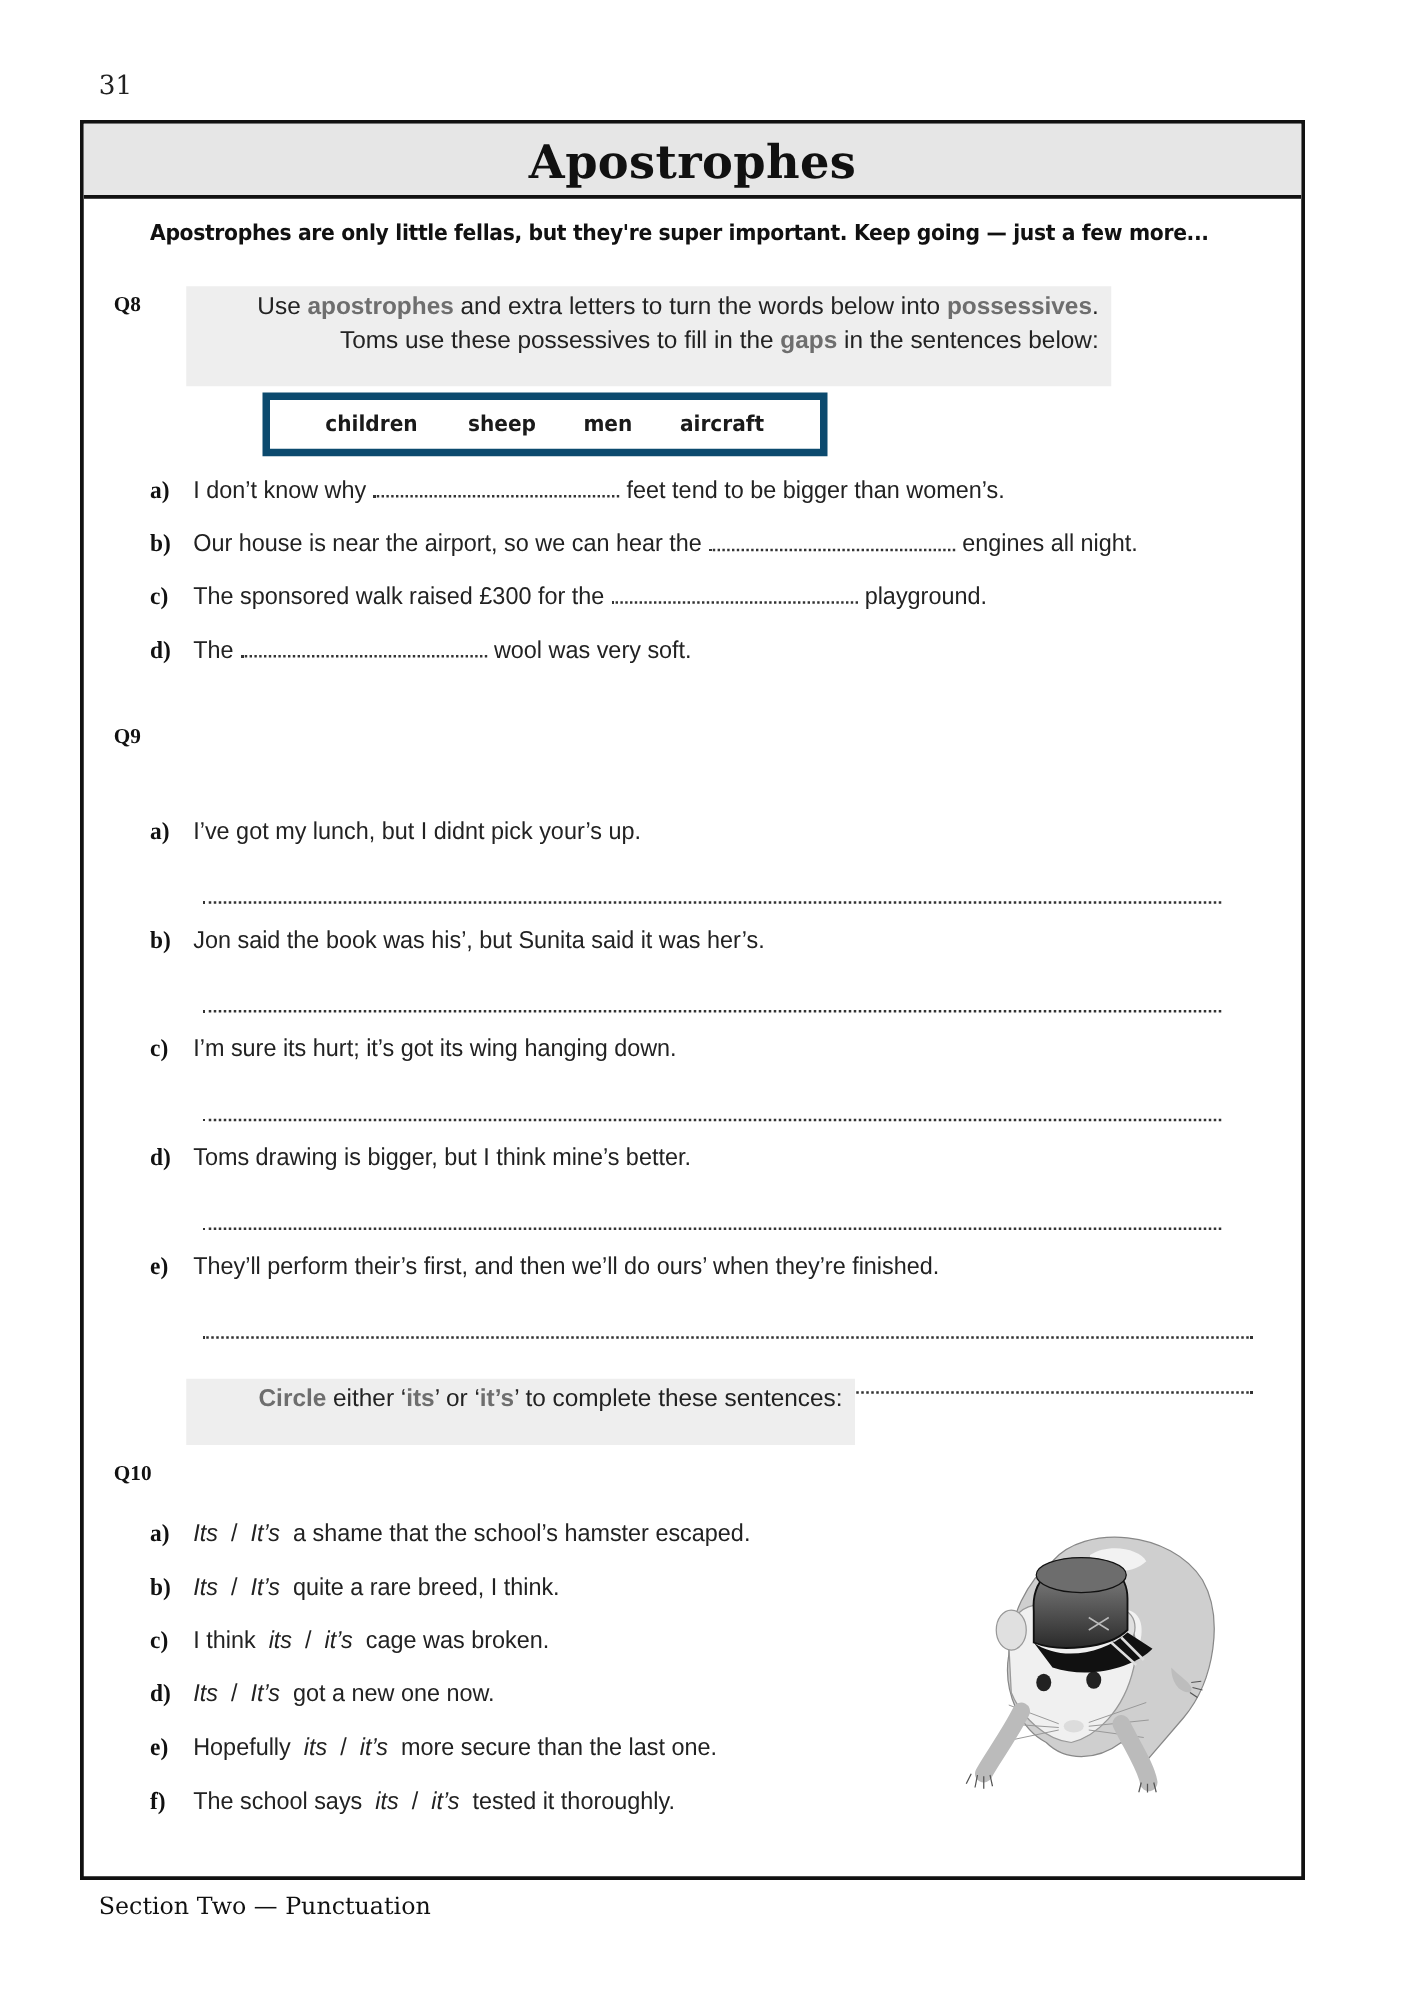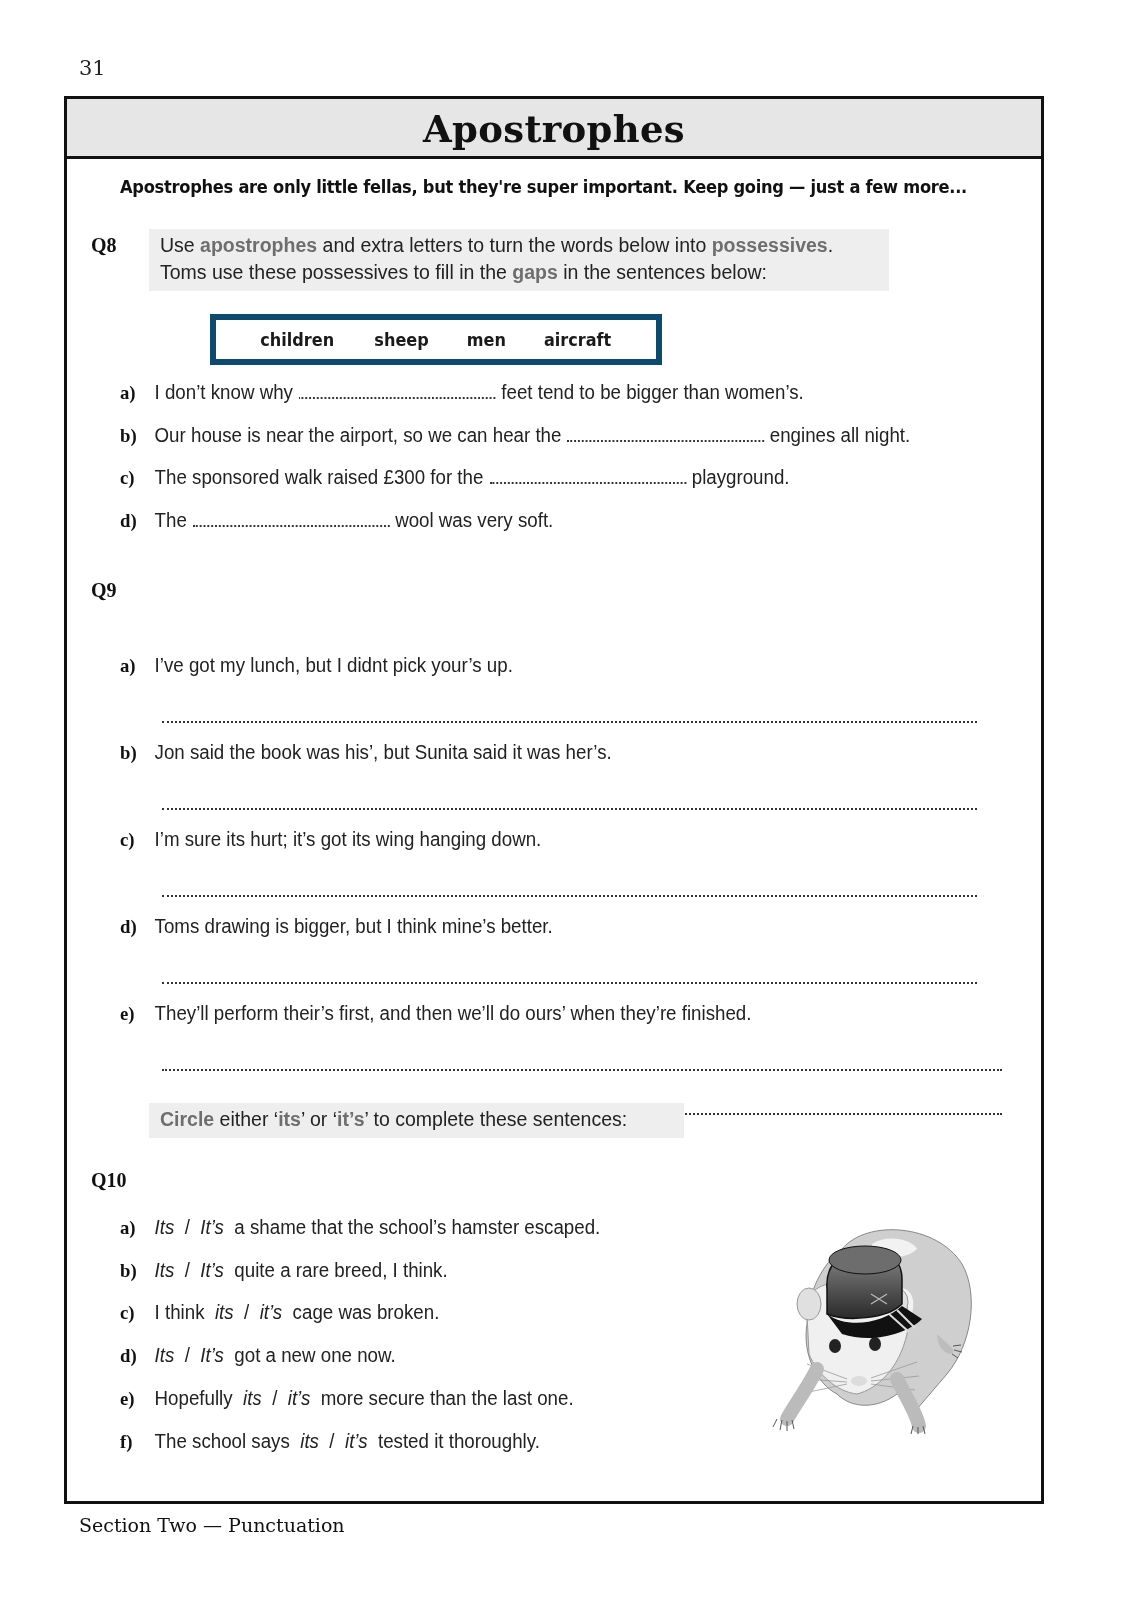--- a/index.html
+++ b/index.html
@@ -3,22 +3,22 @@
 <meta charset="utf-8">
 <style>
   html, body { margin: 0; padding: 0; background: #ffffff; }
   body { width: 1131px; height: 1600px; position: relative; overflow: hidden; color: #1a1a1a; font-family: "Liberation Sans", "DejaVu Sans", sans-serif; }
   .abs { position: absolute; }
   .page-num { left: 79px; top: 56px; font-family: "DejaVu Serif", serif; font-size: 21px; color: #222; }
   .frame { left: 64px; top: 96px; width: 974px; height: 1402px; border: 3px solid #111; }
   .title-band { left: 0; top: 0; width: 974px; height: 57px; background: #e6e6e6; border-bottom: 3px solid #111; text-align: center; }
   .title { font-family: "DejaVu Serif", serif; font-weight: bold; font-size: 37px; line-height: 60px; color: #111; letter-spacing: 0.3px; }
   .intro { left: 53px; top: 78px; font-family: "DejaVu Sans", sans-serif; font-weight: bold; font-size: 17.5px; color: #111; letter-spacing: -0.3px; white-space: nowrap; transform: scaleX(0.93); transform-origin: left; }
-  .qnum { font-family: "Liberation Serif", serif; font-weight: bold; font-size: 20px; color: #111; }
-  .instr { background: #eeeeee; font-family: "Liberation Sans", sans-serif; font-size: 19.5px; line-height: 27px; padding: 3px 10px 5px 11px; color: #222; white-space: nowrap; }
+  .qnum { font-family: "Liberation Serif", serif; font-weight: bold; font-size: 17px; color: #111; }
+  .instr { background: #eeeeee; font-family: "Liberation Sans", sans-serif; font-size: 19.5px; line-height: 27px; padding: 3px 10px 23px 11px; color: #222; white-space: nowrap; text-align: right; }
   .hl { color: #6e6e6e; font-weight: bold; }
   .words-box { border: 6px solid #0c4a6e; font-family: "DejaVu Sans", sans-serif; font-weight: bold; font-size: 17.5px; display: flex; align-items: center; justify-content: center; gap: 0; }
   .words-box span { margin: 0 17px; transform: scaleX(0.92); display: inline-block; }
   .row { font-family: "Liberation Sans", sans-serif; font-size: 19.5px; color: #222; white-space: nowrap; transform: scaleX(0.96); transform-origin: left; }
   .lbl { font-family: "Liberation Serif", serif; font-weight: bold; font-size: 19.5px; display: inline-block; width: 36px; color: #111; }
   .gap { display: inline-block; width: 205px; border-bottom: 2px dotted #333; height: 14px; margin: 0 6px; vertical-align: baseline; }
   .dotline { border-bottom: 2px dotted #333; height: 0; }
   .it { font-style: italic; }
   .footer { left: 79px; top: 1514px; font-family: "DejaVu Serif", serif; font-size: 19px; color: #111; }
 </style>

